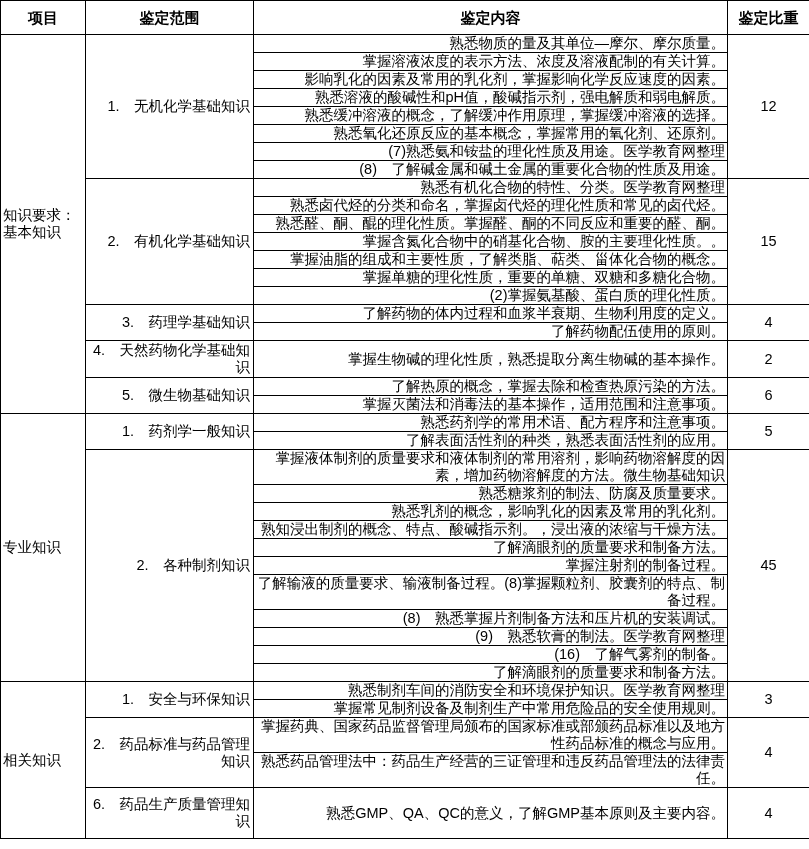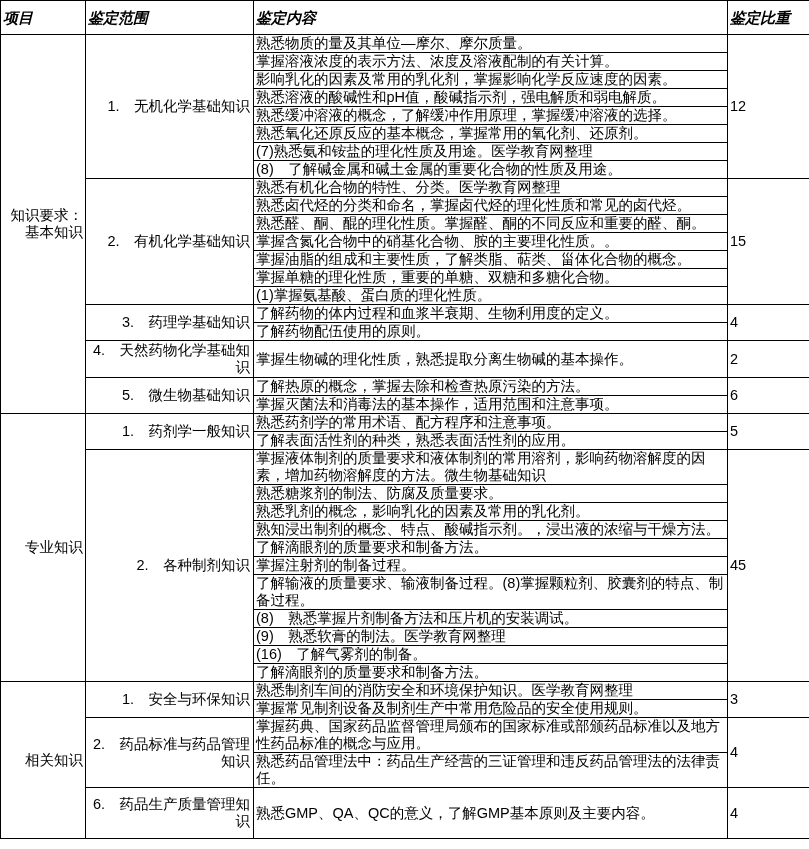--- a/index.html
+++ b/index.html
@@ -5,25 +5,25 @@
   html,body{margin:0;padding:0;background:#fff;}
   body{font-family:"Liberation Sans","DejaVu Sans",sans-serif;color:#000;}
   #wrap{width:809px;}
   table{width:809px;border-collapse:collapse;table-layout:fixed;background:#fff;}
   col.c-project{width:85px;}
   col.c-scope{width:168px;}
   col.c-content{width:474px;}
   col.c-weight{width:82px;}
   th,td{border:1px solid #000;font-size:14.5px;line-height:17px;vertical-align:middle;
         overflow:hidden;word-break:break-all;}
-  th{height:33px;font-weight:bold;text-align:left;font-size:15px;padding:0 2px;font-style:italic;}
-  td.project{text-align:right;white-space:pre-line;padding:12px 2px;}
+  th{height:33px;font-weight:bold;text-align:center;font-size:15px;padding:0 2px;}
+  td.project{text-align:left;white-space:pre-line;padding:12px 2px;}
   td.scope{text-align:right;padding:1px 3px;}
-  td.content{text-align:left;padding:0 2px;height:17px;}
-  td.weight{text-align:left;padding:0 2px;}
+  td.content{text-align:right;padding:0 2px;height:17px;}
+  td.weight{text-align:center;padding:0 2px;}
   tbody tr:last-child td.content{height:50px;}
 </style>
 </head>
 <body>
 
 <div id="wrap">
   <table id="tbl">
     <colgroup>
       <col class="c-project">
         <col class="c-scope">
@@ -81,21 +81,21 @@
         <tr>
           <td class="content">掌握含氮化合物中的硝基化合物、胺的主要理化性质。。</td>
         </tr>
         <tr>
           <td class="content">掌握油脂的组成和主要性质，了解类脂、萜类、甾体化合物的概念。</td>
         </tr>
         <tr>
           <td class="content">掌握单糖的理化性质，重要的单糖、双糖和多糖化合物。</td>
         </tr>
         <tr>
-          <td class="content">(1)掌握氨基酸、蛋白质的理化性质。</td>
+          <td class="content">(2)掌握氨基酸、蛋白质的理化性质。</td>
         </tr>
         <tr>
           <td class="scope" rowspan="2">3.　药理学基础知识</td>
           <td class="content">了解药物的体内过程和血浆半衰期、生物利用度的定义。</td>
           <td class="weight" rowspan="2">4</td>
         </tr>
         <tr>
           <td class="content">了解药物配伍使用的原则。</td>
         </tr>
         <tr>

